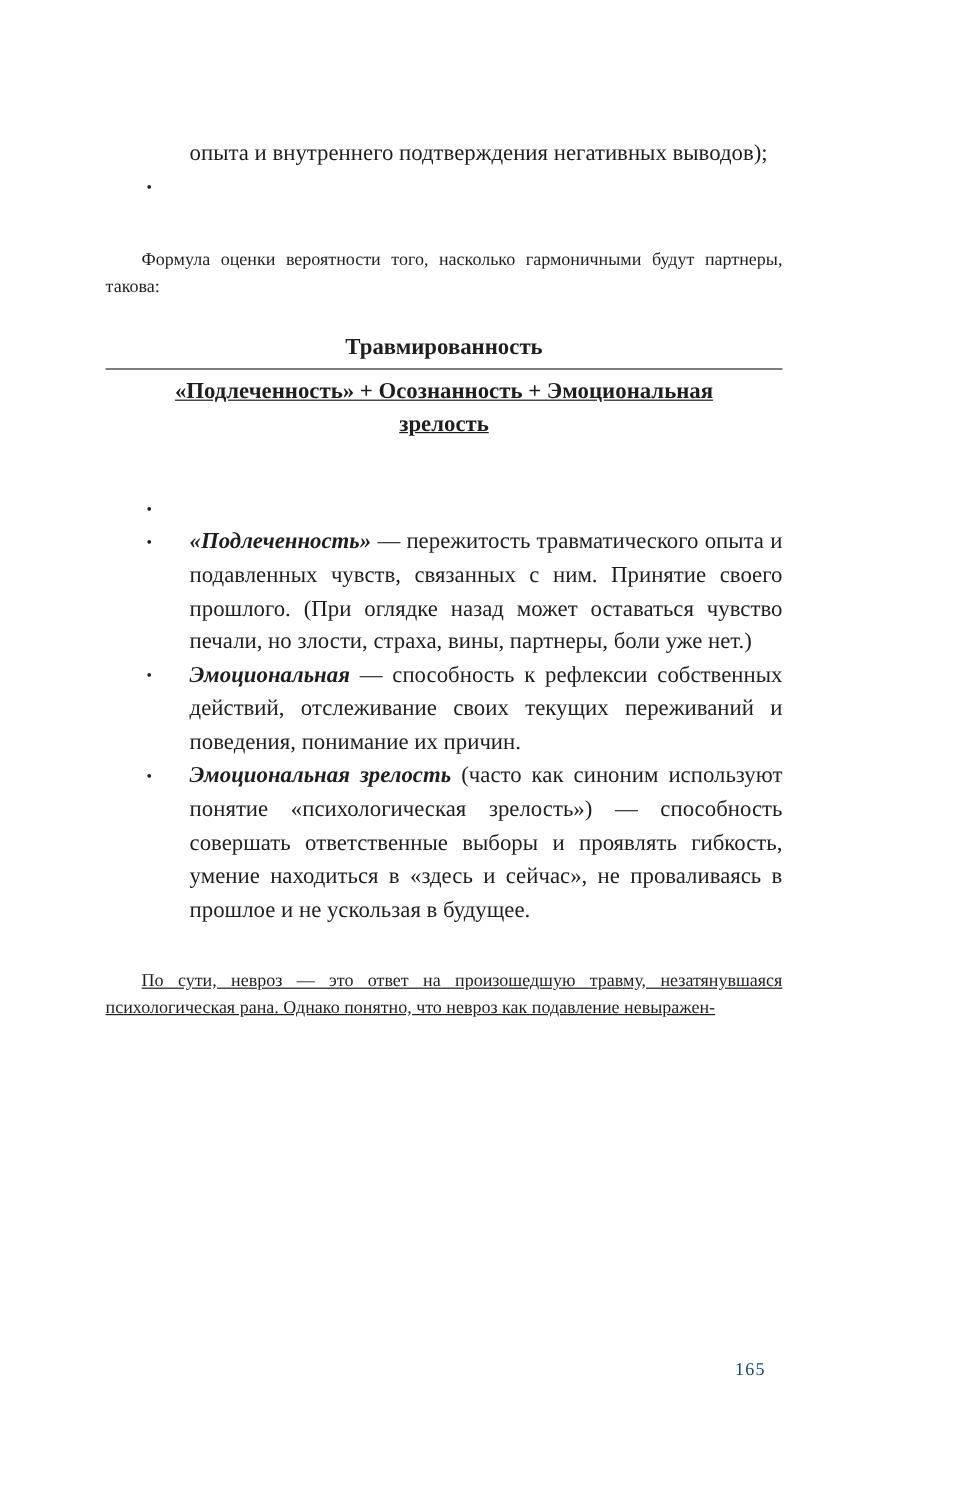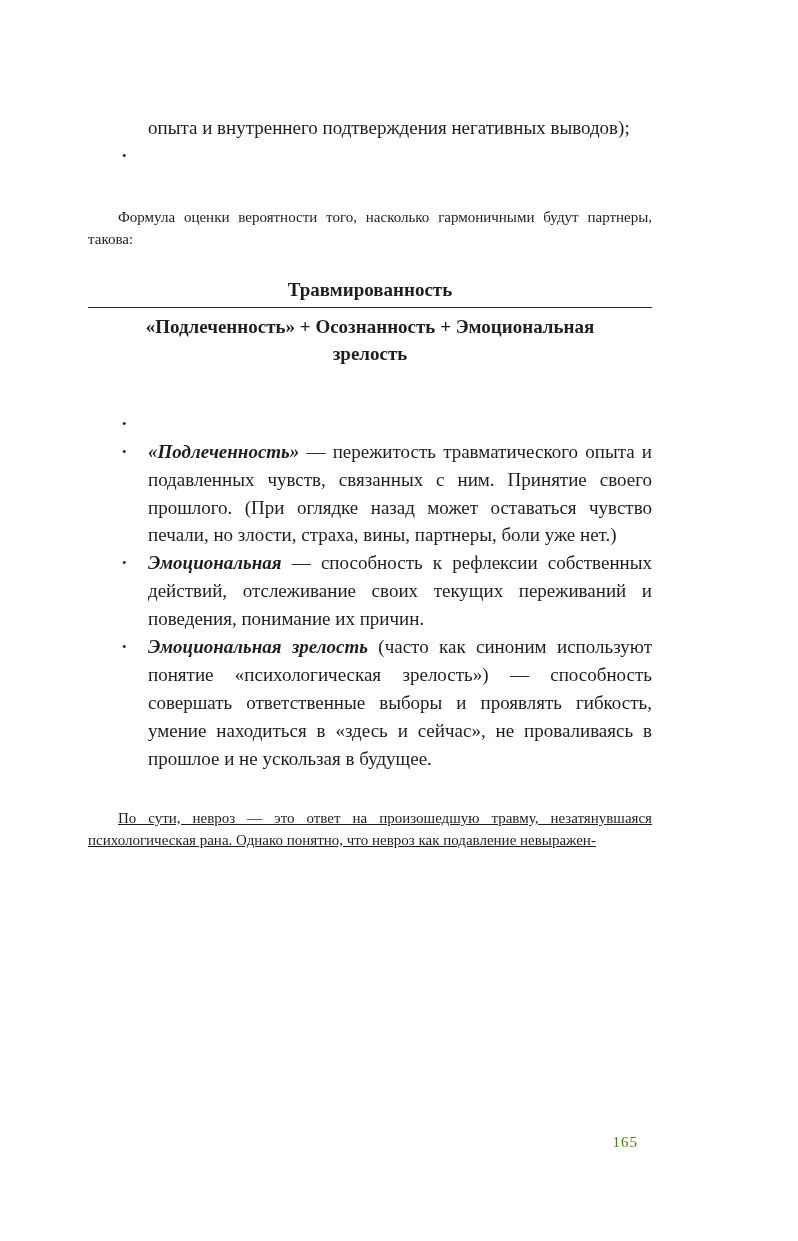--- a/index.html
+++ b/index.html
@@ -46,20 +46,21 @@
   .marker {
     flex: 0 0 26px;
     width: 26px;
     font-size: 13px;
     line-height: 28px;
     color: #1e1e1e;
   }
   .li-text {
     flex: 1;
     text-align: justify;
+    margin-left: 10px;
   }
   .term {
     font-weight: bold;
     font-style: italic;
   }
 
   .para-intro { margin-top: 36px; }
 
   .formula {
     margin-top: 26px;
@@ -71,33 +72,34 @@
   .formula .numerator { padding-bottom: 3px; }
   .fraction-line {
     border: none;
     border-top: 1.5px solid #2a2a2a;
     margin: 0 0 5px 0;
     height: 0;
   }
   .formula .denominator {
     max-width: 520px;
     margin: 0 auto;
+    text-decoration: underline;
   }
 
   .main-list { margin-top: 42px; }
 
   .para-closing { margin-top: 34px; text-decoration: underline; }
 
   .page-number {
     position: absolute;
     top: 1134px;
     right: 160px;
     font-size: 15px;
     letter-spacing: 1px;
-    color: #4d7c0f;
+    color: #0c4a6e;
   }
 </style>
 </head>
 <body>
 
 <div class="page">
 
   <ul class="list top-list">
     <li class="li">
       <span class="marker"></span>

